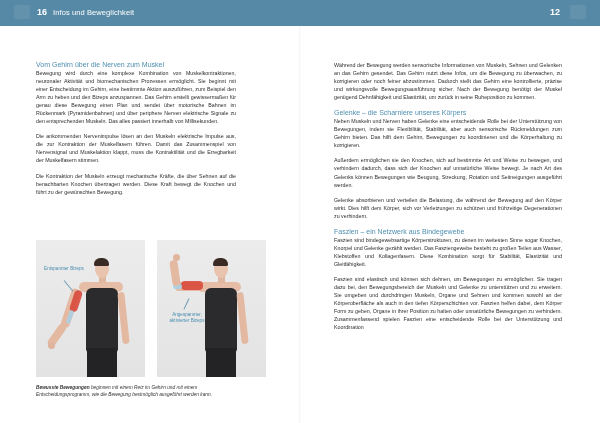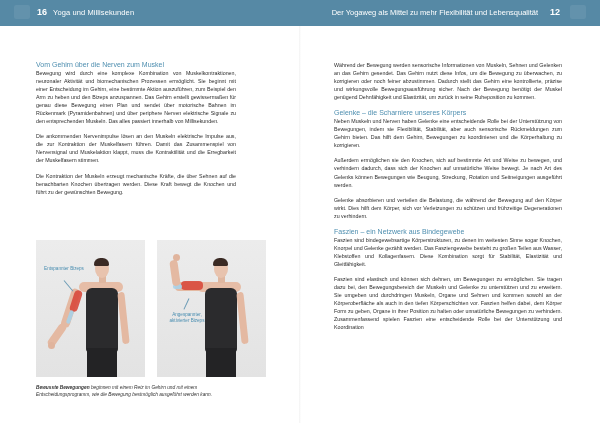--- a/index.html
+++ b/index.html
@@ -89,22 +89,21 @@
     font-size: 4.8px; line-height: 7px; color: #333; font-style: italic;
   }
   .caption b { font-weight: bold; }
 </style>
 </head>
 <body>
 
 <div class="header">
   <div class="deco" style="left:14px"></div>
   <span class="pg-left">16</span>
-  <span class="title-left">Yoga und Millisekunden</span>
-  <span class="title-right">Der Yogaweg als Mittel zu mehr Flexibilität und Lebensqualität</span>
+  <span class="title-left">Infos und Beweglichkeit</span>
   <span class="pg-right">12</span>
   <div class="deco" style="right:14px"></div>
 </div>
 
 <div class="page left">
   <div class="col" style="top:34px">
     <h3>Vom Gehirn über die Nerven zum Muskel</h3>
     <p>Bewegung wird durch eine komplexe Kombination von Muskelkontraktionen, neuronaler Aktivität und biomechanischen Prozessen ermöglicht. Sie beginnt mit einer Entscheidung im Gehirn, eine bestimmte Aktion auszuführen, zum Beispiel den Arm zu heben und den Bizeps anzuspannen. Das Gehirn erstellt gewissermaßen für genau diese Bewegung einen Plan und sendet über motorische Bahnen im Rückenmark (Pyramidenbahnen) und über periphere Nerven elektrische Signale zu den entsprechenden Muskeln. Das alles passiert innerhalb von Millisekunden.</p>
     <p>Die ankommenden Nervenimpulse lösen an den Muskeln elektrische Impulse aus, die zur Kontraktion der Muskelfasern führen. Damit das Zusammenspiel von Nervensignal und Muskelaktion klappt, muss die Kontraktilität und die Erregbarkeit der Muskelfasern stimmen.</p>
     <p>Die Kontraktion der Muskeln erzeugt mechanische Kräfte, die über Sehnen auf die benachbarten Knochen übertragen werden. Diese Kraft bewegt die Knochen und führt zu der gewünschten Bewegung.</p>

